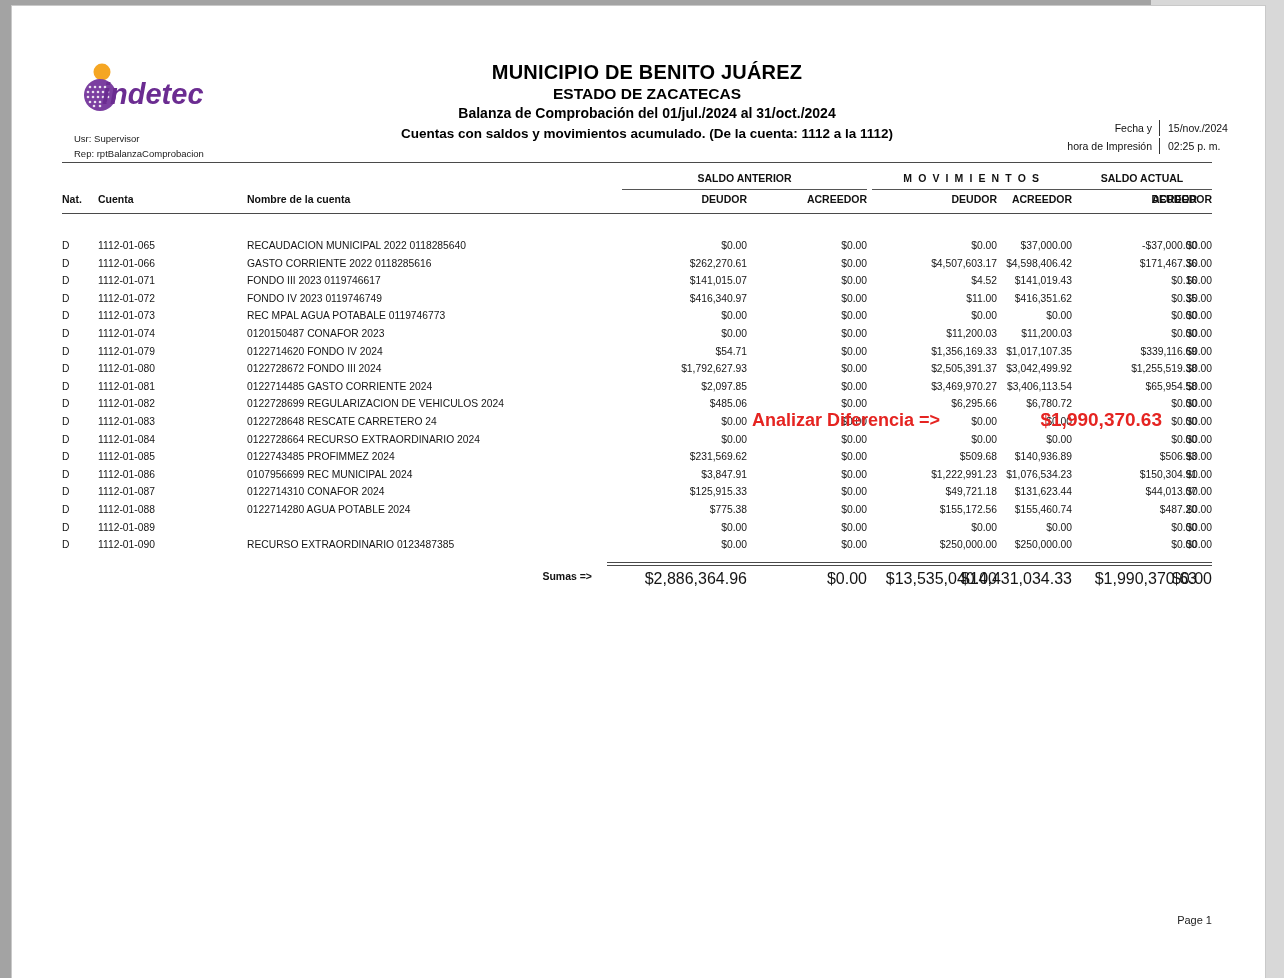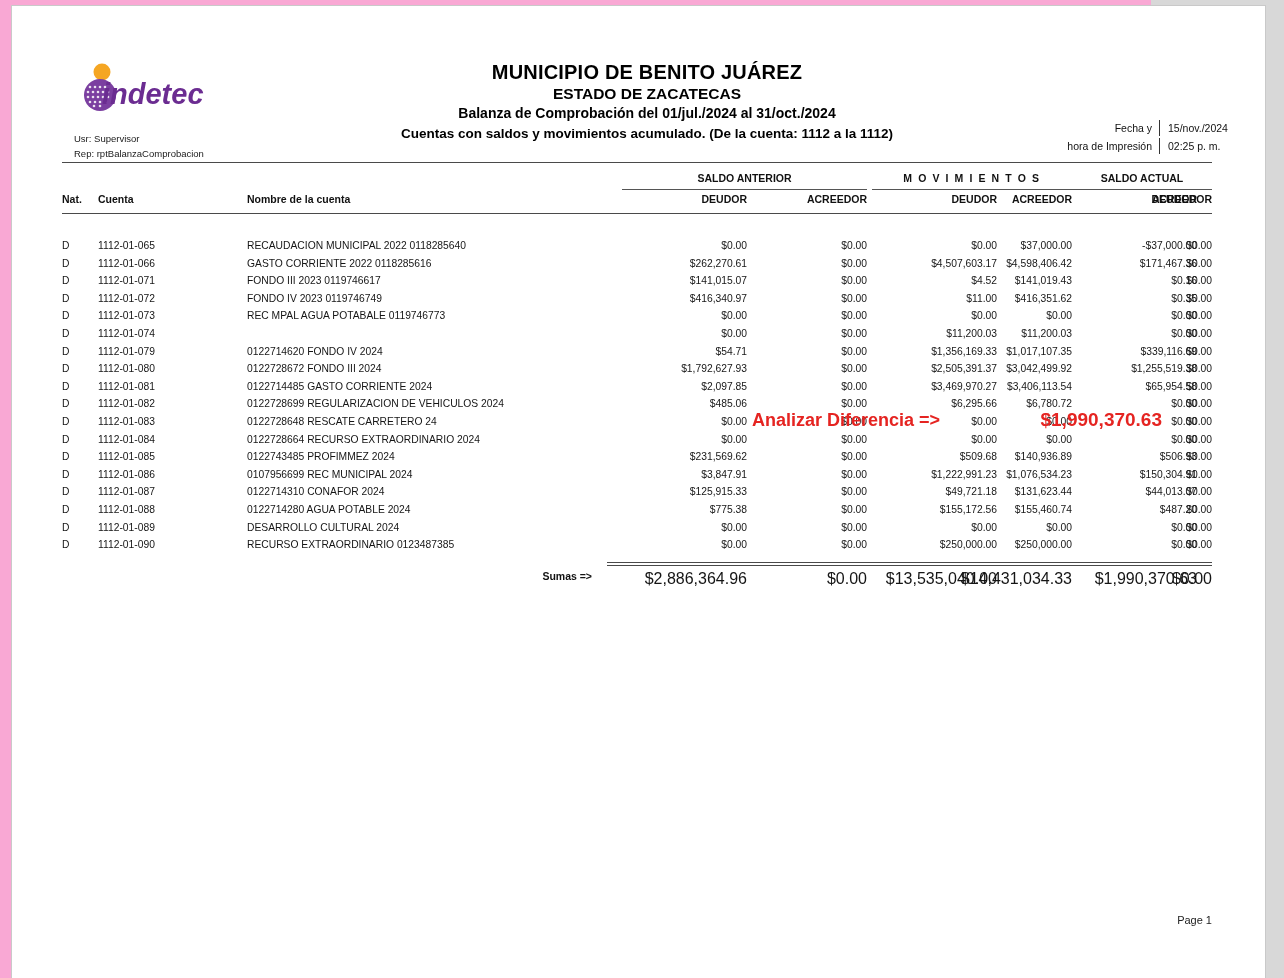--- a/index.html
+++ b/index.html
@@ -5,21 +5,21 @@
   html, body {
     margin: 0; padding: 0;
     background: #d8d8d8;
     width: 1284px; height: 978px;
     overflow: hidden;
     font-family: "Liberation Sans", sans-serif;
   }
   #viewer {
     position: relative;
     width: 1151px; height: 978px;
-    background: #f9a8d4;
+    background: #a3a3a3;
   }
   #page {
     position: absolute;
     left: 12px; top: 6px;
     width: 1253px; height: 972px;
     background: #ffffff;
     box-shadow: 0 0 0 1px #c9c9c9;
     overflow: hidden;
   }
   #sheet {
@@ -331,20 +331,21 @@
               <div class="cell num c-sa-d">$0.00</div>
               <div class="cell num c-sa-a">$0.00</div>
               <div class="cell num c-mv-d">$0.00</div>
               <div class="cell num c-mv-a">$0.00</div>
               <div class="cell num c-sc-d">$0.00</div>
               <div class="cell num c-sc-a2">$0.00</div>
             </div>
             <div class="row">
               <div class="cell c-nat">D</div>
               <div class="cell c-cta">1112-01-074</div>
+              <div class="cell c-nom">0120150487 CONAFOR 2023</div>
               <div class="cell num c-sa-d">$0.00</div>
               <div class="cell num c-sa-a">$0.00</div>
               <div class="cell num c-mv-d">$11,200.03</div>
               <div class="cell num c-mv-a">$11,200.03</div>
               <div class="cell num c-sc-d">$0.00</div>
               <div class="cell num c-sc-a2">$0.00</div>
             </div>
             <div class="row">
               <div class="cell c-nat">D</div>
               <div class="cell c-cta">1112-01-079</div>
@@ -451,21 +452,20 @@
               <div class="cell num c-sa-d">$775.38</div>
               <div class="cell num c-sa-a">$0.00</div>
               <div class="cell num c-mv-d">$155,172.56</div>
               <div class="cell num c-mv-a">$155,460.74</div>
               <div class="cell num c-sc-d">$487.20</div>
               <div class="cell num c-sc-a2">$0.00</div>
             </div>
             <div class="row">
               <div class="cell c-nat">D</div>
               <div class="cell c-cta">1112-01-089</div>
-              <div class="cell c-nom">DESARROLLO CULTURAL 2024</div>
               <div class="cell num c-sa-d">$0.00</div>
               <div class="cell num c-sa-a">$0.00</div>
               <div class="cell num c-mv-d">$0.00</div>
               <div class="cell num c-mv-a">$0.00</div>
               <div class="cell num c-sc-d">$0.00</div>
               <div class="cell num c-sc-a2">$0.00</div>
             </div>
             <div class="row">
               <div class="cell c-nat">D</div>
               <div class="cell c-cta">1112-01-090</div>

